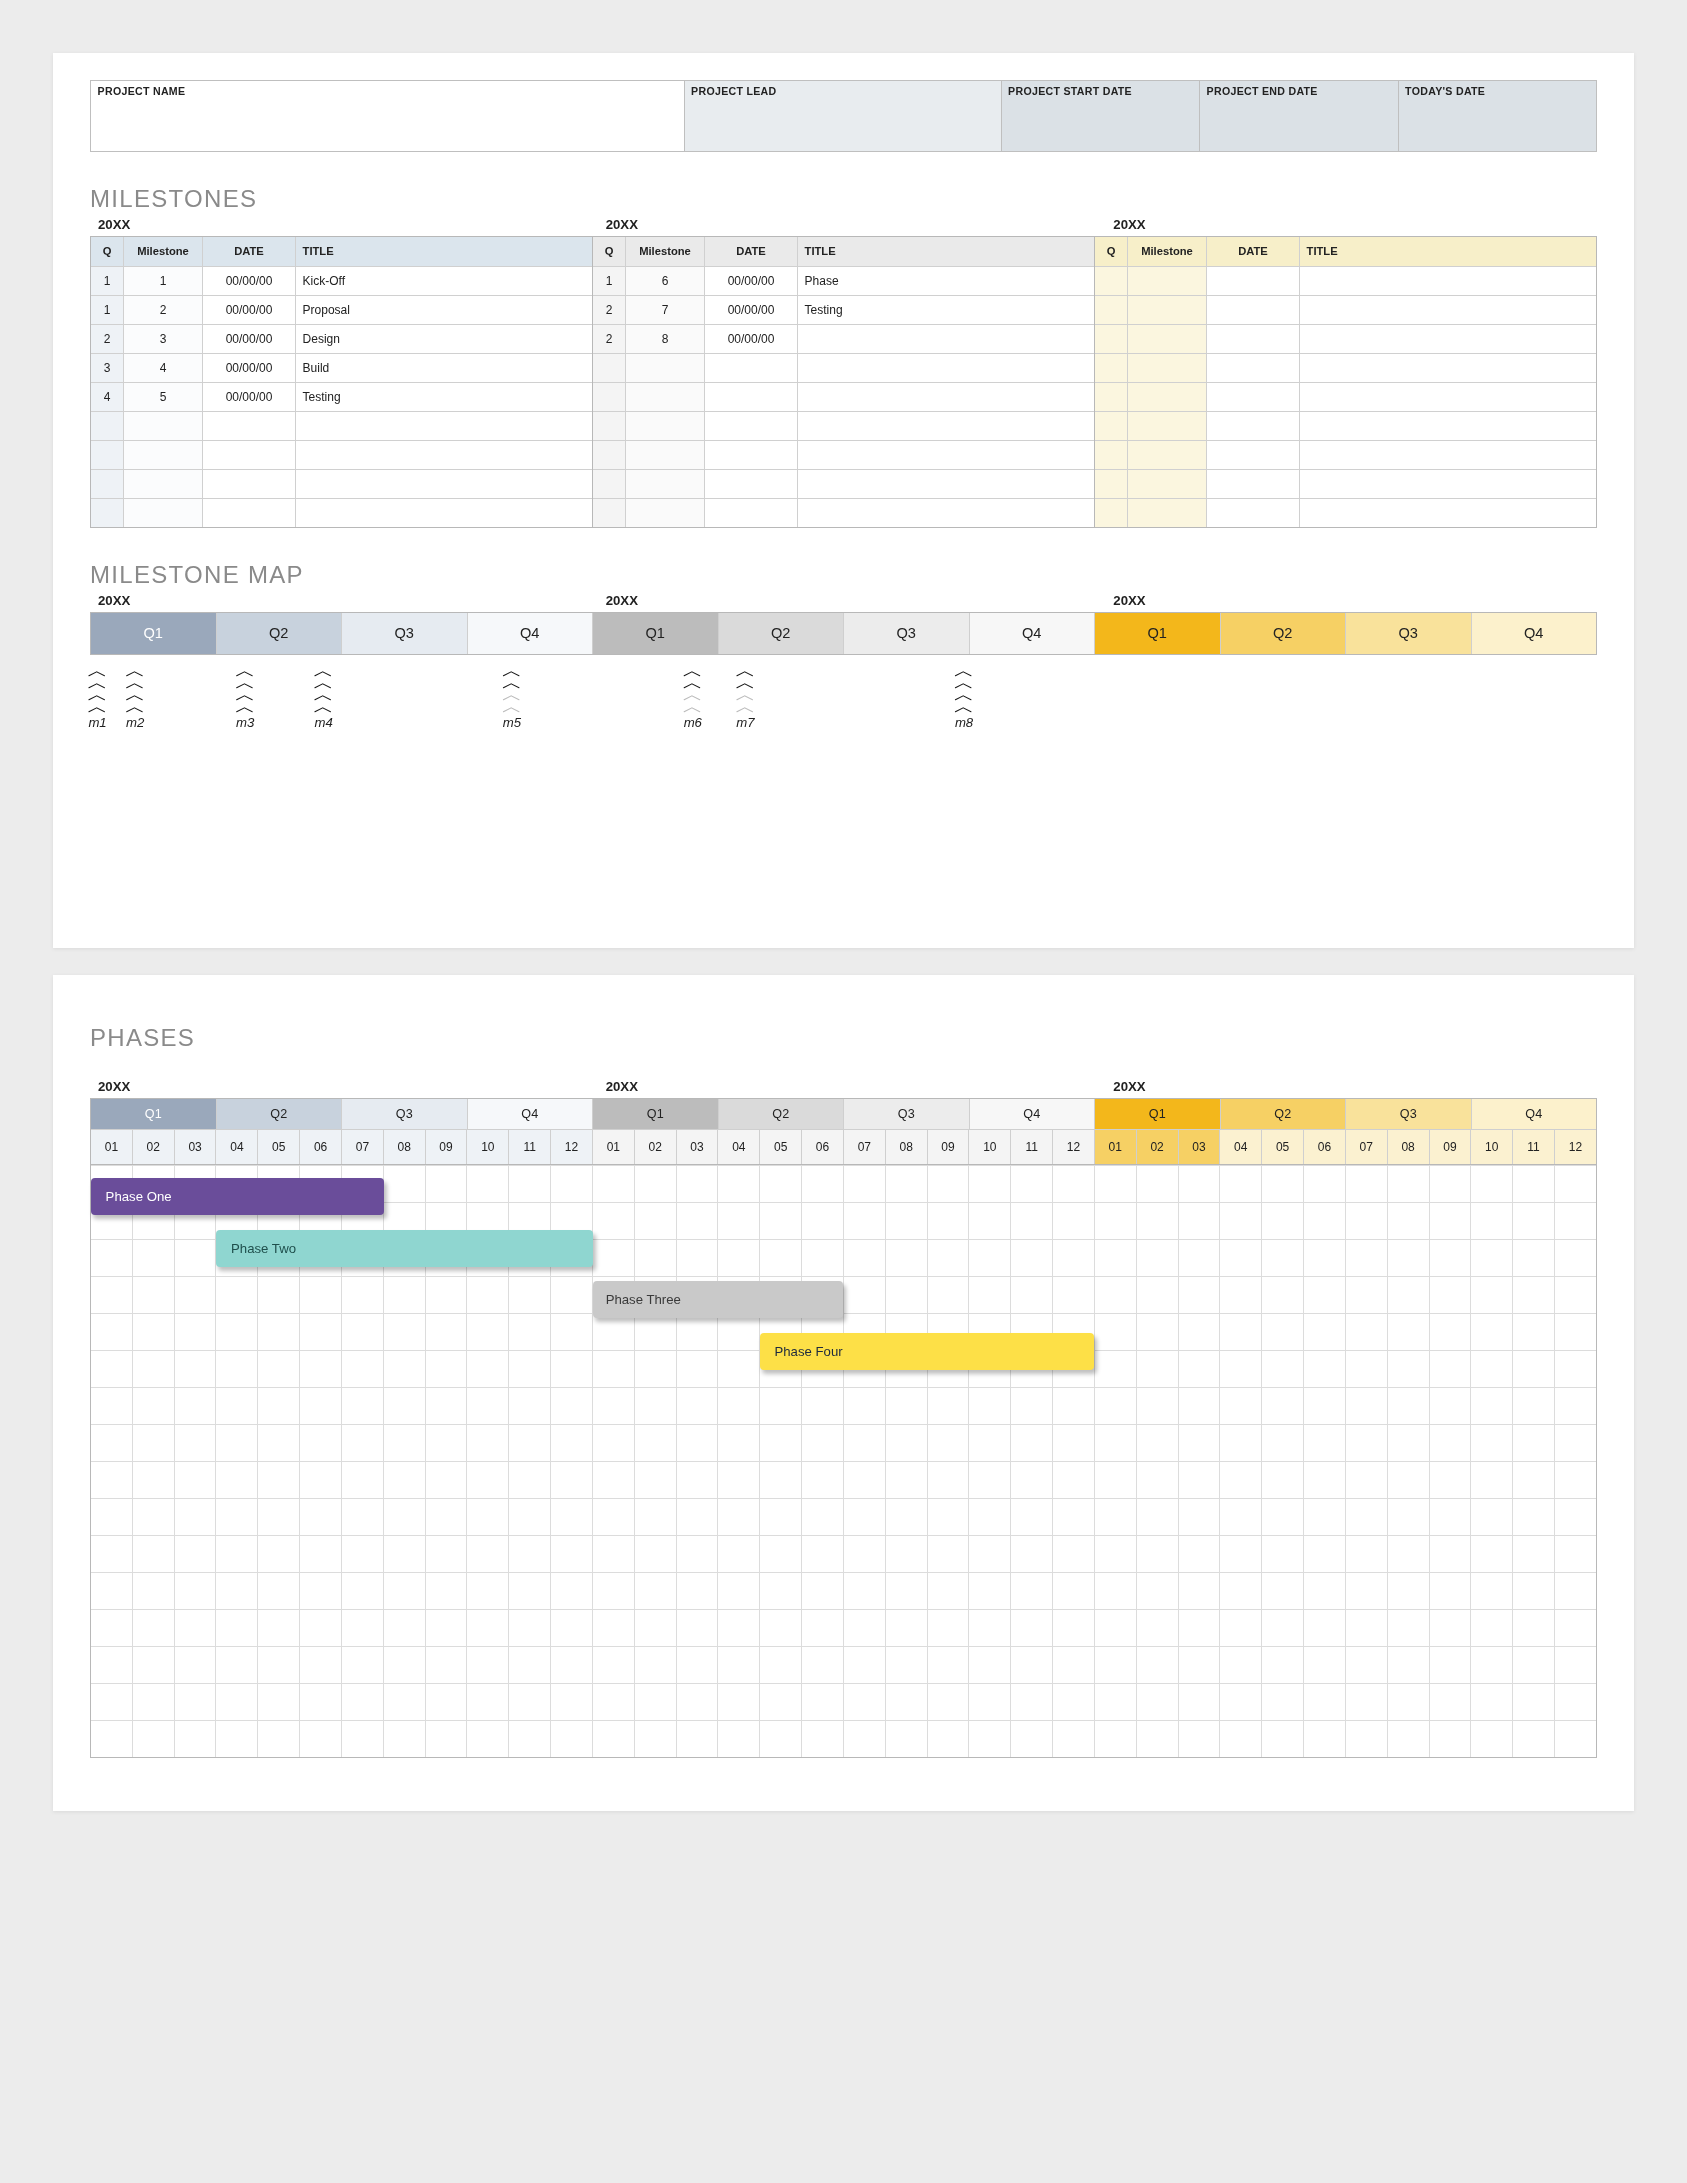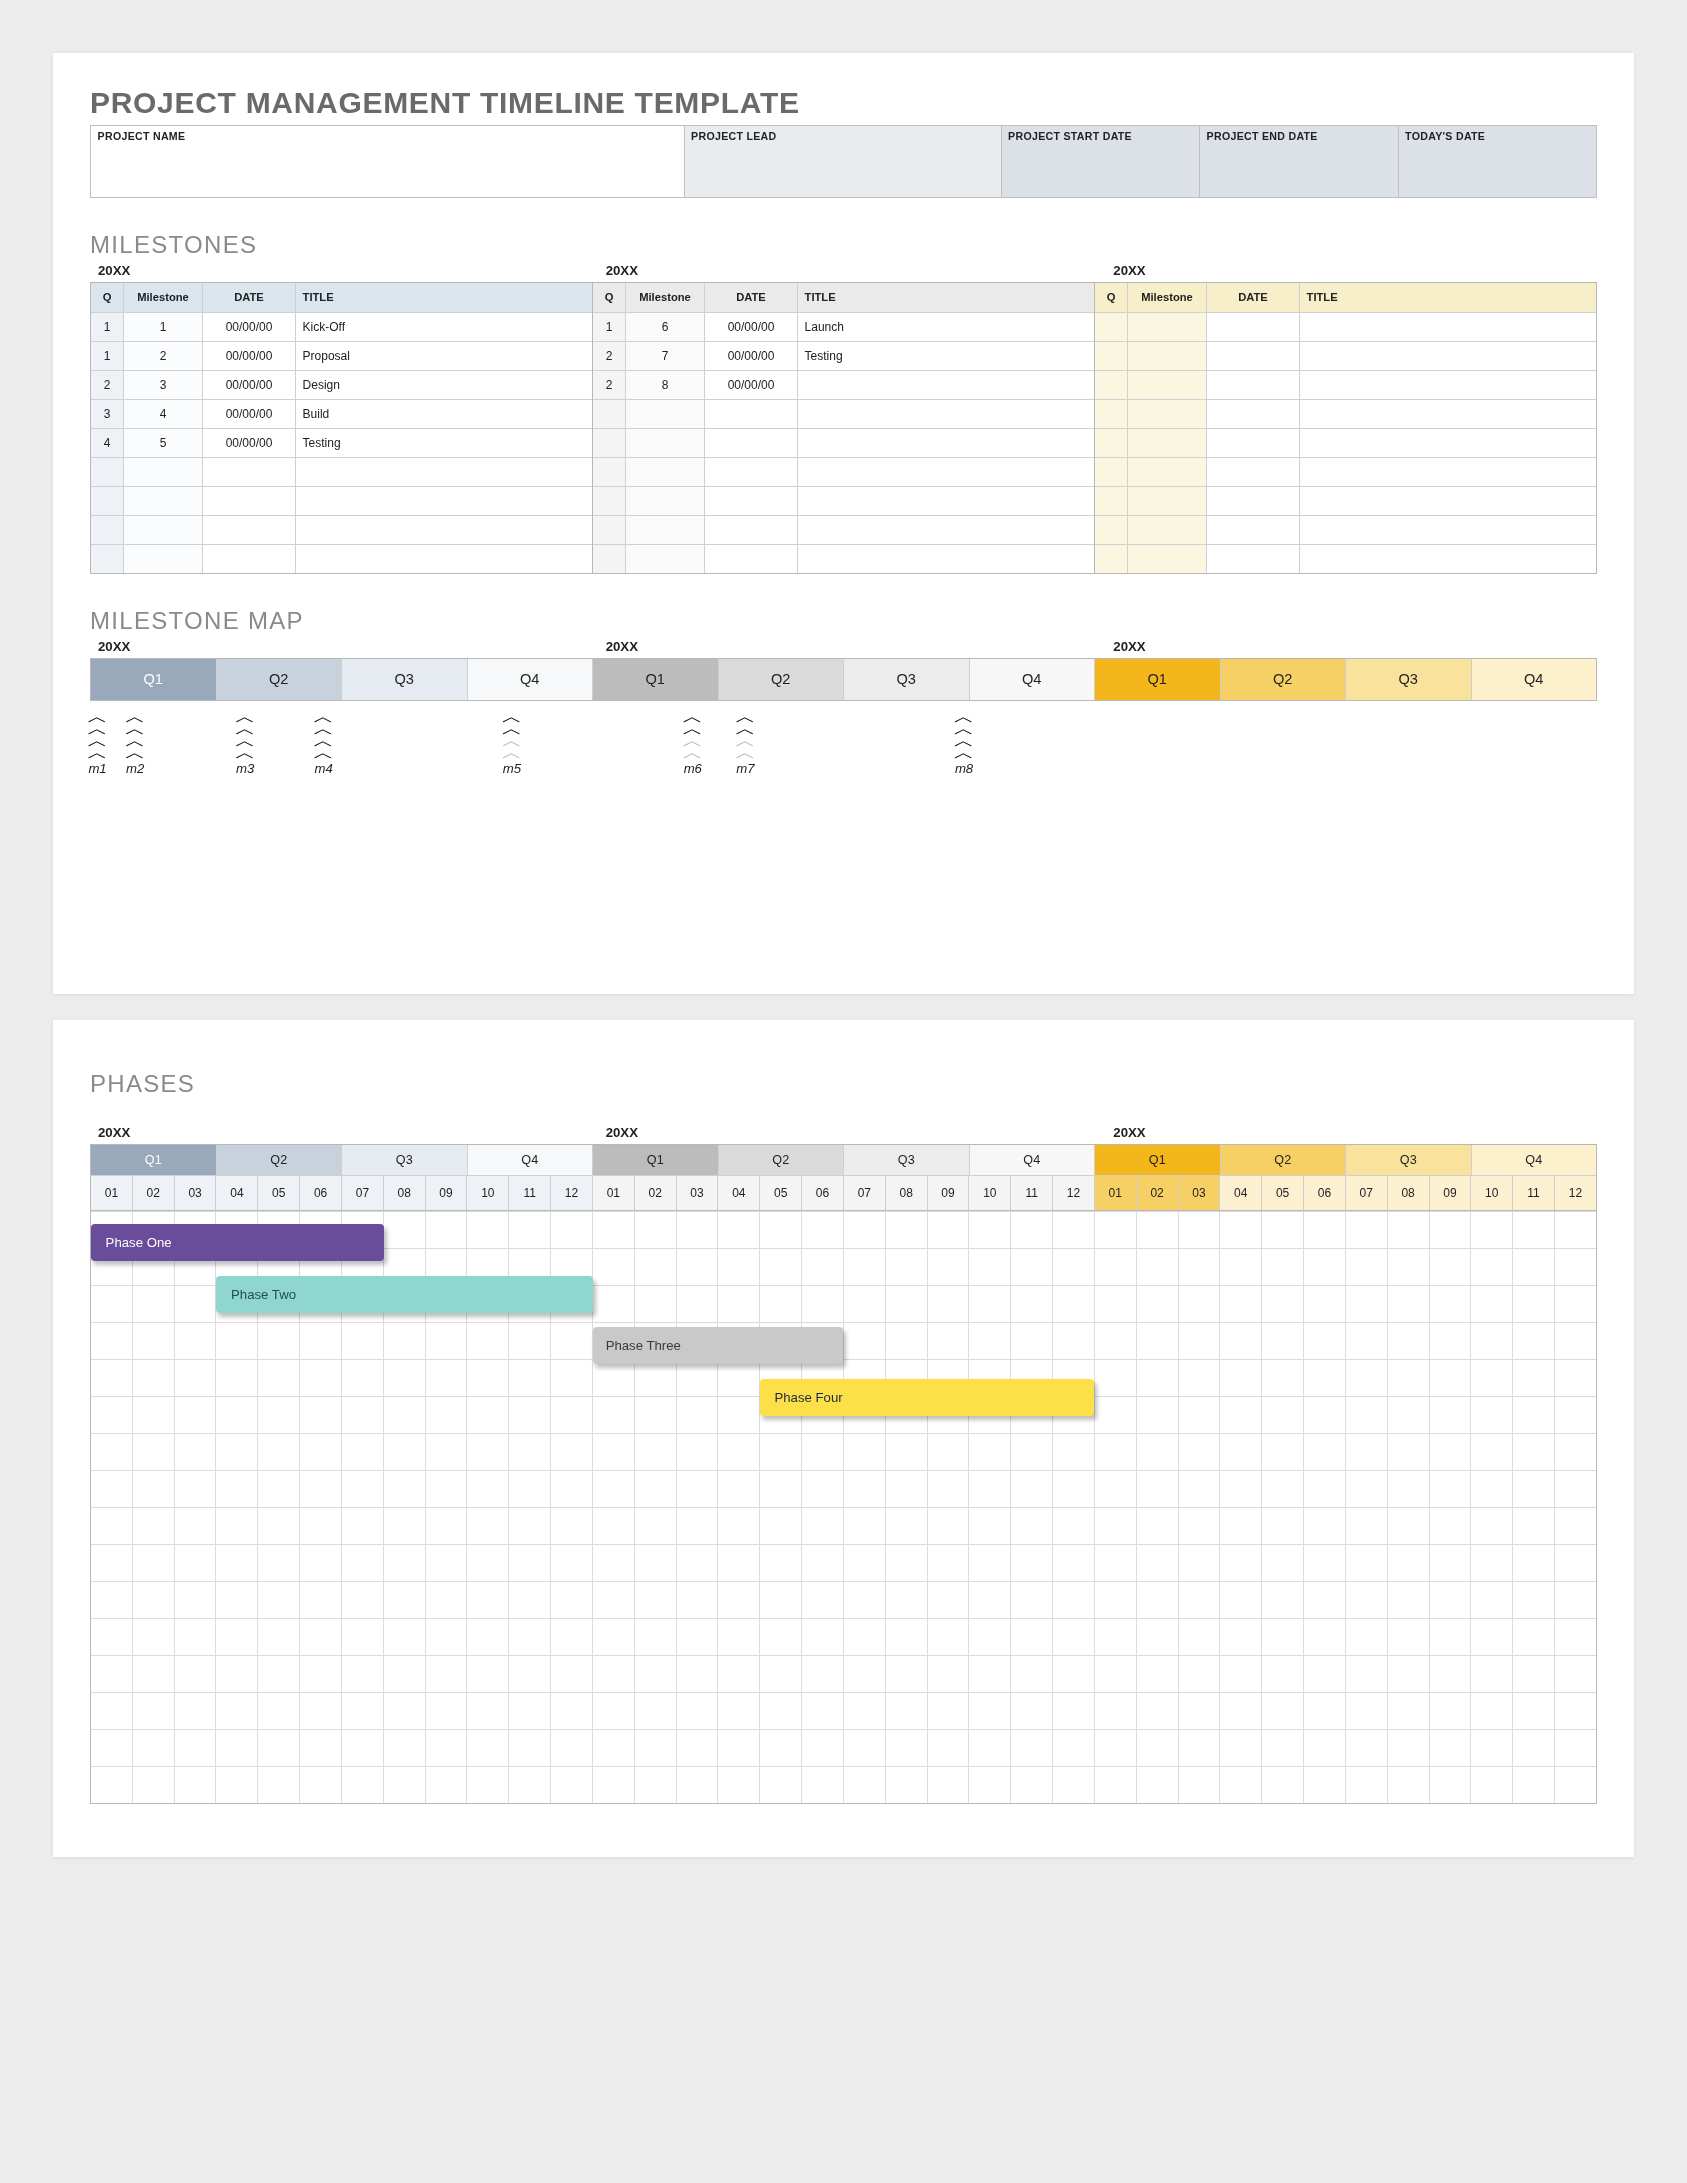--- a/index.html
+++ b/index.html
@@ -118,21 +118,20 @@
   .bar.purple{background:#6a4d9a;}
   .bar.teal{background:#8fd6d0;color:#1f4f4c;}
   .bar.grey{background:#c9c9c9;color:#3a3a3a;}
   .bar.slate{background:#fde047;color:#1d2a3e;}
 </style>
 </head>
 <body>
 
 <div class="page">
 
-  <h1 class="doc-title">PROJECT MANAGEMENT TIMELINE TEMPLATE</h1>
 
   <div class="info-row">
     <div class="info-cell" style="flex:3">
       <div class="info-label">PROJECT NAME</div>
       <div class="info-input"></div>
     </div>
     <div class="info-cell bg-fog" style="flex:1.6">
       <div class="info-label">PROJECT LEAD</div>
       <div class="info-input"></div>
     </div>
@@ -223,21 +222,21 @@
         <div class="mrow head head2">
           <div class="mcell cQ">Q</div>
           <div class="mcell cM">Milestone</div>
           <div class="mcell cD">DATE</div>
           <div class="mcell cT">TITLE</div>
         </div>
         <div class="mrow">
           <div class="mcell cQ qcol2">1</div>
           <div class="mcell cM mcol2">6</div>
           <div class="mcell cD">00/00/00</div>
-          <div class="mcell cT">Launch</div>
+          <div class="mcell cT">Phase</div>
         </div>
         <div class="mrow">
           <div class="mcell cQ qcol2">2</div>
           <div class="mcell cM mcol2">7</div>
           <div class="mcell cD">00/00/00</div>
           <div class="mcell cT">Testing</div>
         </div>
         <div class="mrow">
           <div class="mcell cQ qcol2">2</div>
           <div class="mcell cM mcol2">8</div>

